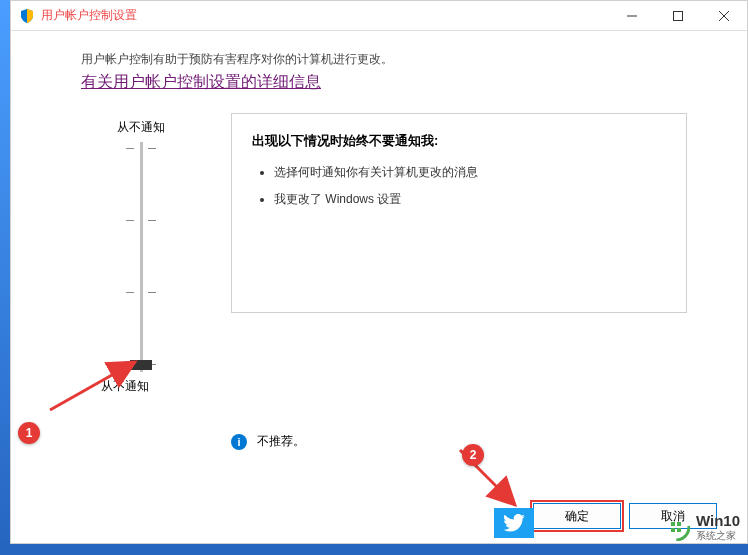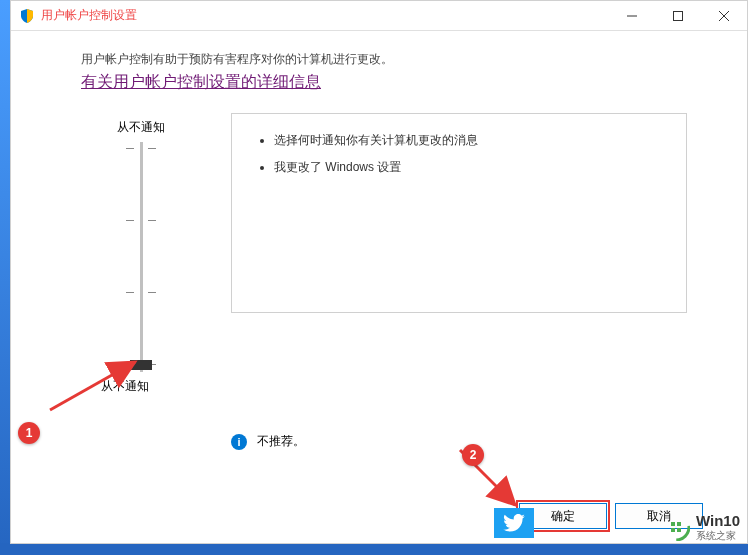--- a/index.html
+++ b/index.html
@@ -34,21 +34,21 @@
     
     .info-box { flex: 1; border: 1px solid #d0d0d0; padding: 18px 20px; margin-left: 30px; height: 200px; }
     .info-title { font-size: 13px; font-weight: bold; margin-bottom: 14px; }
     .info-list { list-style: disc; padding-left: 22px; }
     .info-list li { font-size: 12px; margin-bottom: 10px; color: #333; }
     
     .warning-row { display: flex; align-items: center; margin-top: 30px; margin-left: 150px; }
     .info-icon { width: 16px; height: 16px; border-radius: 50%; background: #0078d4; color: #fff; display: flex; align-items: center; justify-content: center; font-size: 11px; font-weight: bold; margin-right: 10px; }
     .warning-text { font-size: 12px; }
     
-    .button-row { position: absolute; bottom: 14px; right: 44px; display: flex; gap: 8px; }
+    .button-row { position: absolute; bottom: 14px; right: 30px; display: flex; gap: 8px; }
     .btn { width: 88px; height: 26px; font-size: 12px; border: 1px solid #0078d4; background: #fdfdfd; cursor: pointer; }
     .btn.ok { outline: 2px solid #e53935; outline-offset: 1px; }
     
     .annotation { position: absolute; pointer-events: none; }
     .badge { width: 22px; height: 22px; border-radius: 50%; background: #e53935; color: #fff; display: flex; align-items: center; justify-content: center; font-size: 12px; font-weight: bold; box-shadow: 0 1px 3px rgba(0,0,0,0.3); }
     .arrow1 { position: absolute; left: 40px; top: 350px; }
     .arrow2 { position: absolute; left: 440px; top: 440px; }
     .badge1 { position: absolute; left: 18px; top: 422px; }
     .badge2 { position: absolute; left: 462px; top: 444px; }
     
@@ -107,20 +107,21 @@
           <div class="slider-tick t1"></div>
           <div class="slider-tick t2"></div>
           <div class="slider-tick t3"></div>
           <div class="slider-tick t4"></div>
           <div class="slider-thumb"></div>
         </div>
         <div class="slider-label-bottom">从不通知</div>
       </div>
 
       <div class="info-box">
+        <div class="info-title">出现以下情况时始终不要通知我:</div>
         <ul class="info-list">
           <li>选择何时通知你有关计算机更改的消息</li>
           <li>我更改了 Windows 设置</li>
         </ul>
       </div>
     </div>
     
     <div class="warning-row">
       <span class="info-icon">i</span>
       <span class="warning-text">不推荐。</span>

